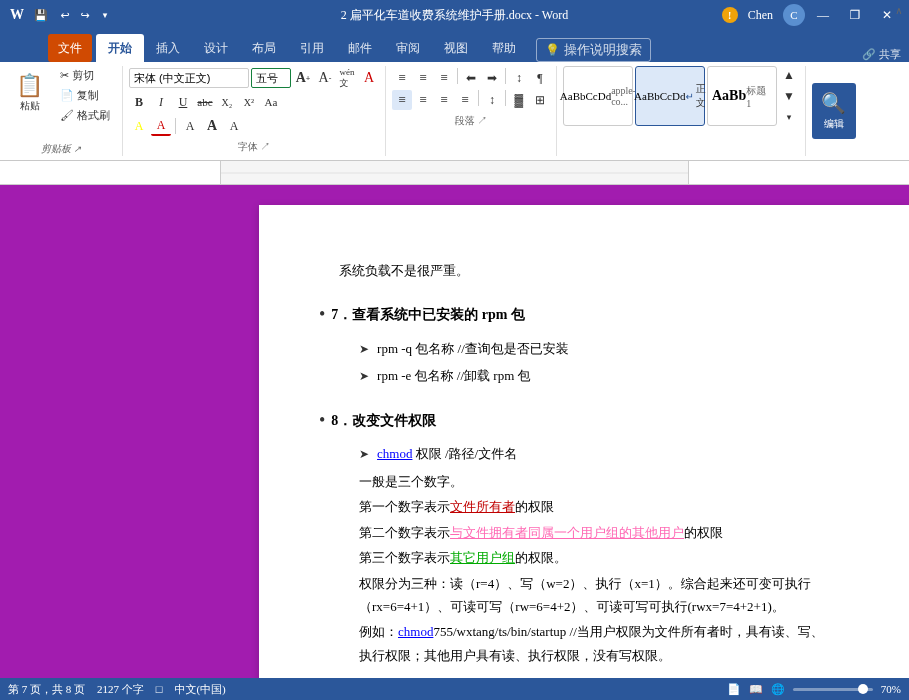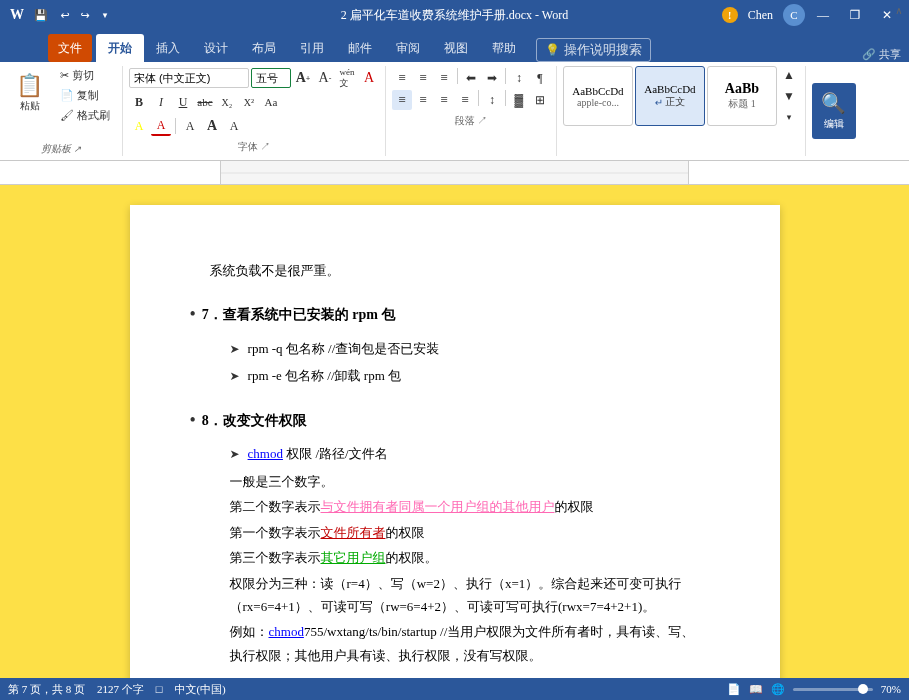--- a/index.html
+++ b/index.html
@@ -118,21 +118,21 @@
       background: transparent;
       color: #333;
     }
 
     
     .styles-group { padding: 0 6px; border-right: 1px solid #e0e0e0; display: flex; align-items: flex-start; gap: 2px; }
     .style-item {
       width: 70px; height: 60px;
       border: 1px solid #ccc;
       border-radius: 3px;
-      display: flex; flex-direction: column; align-items: center; justify-content: center;
+      display: flex; flex-direction: row; align-items: center; justify-content: center;
       cursor: pointer;
       font-size: 10px;
       padding: 4px;
       background: white;
     }
     .style-item.active { background: #dce8f8; border-color: #2b579a; }
 
     
     .search-group { padding: 0 6px; display: flex; flex-direction: column; align-items: center; justify-content: center; }
     .search-btn {
@@ -159,25 +159,25 @@
       right: 0;
       justify-content: space-between;
     }
     .status-left { display: flex; gap: 12px; align-items: center; }
     .status-right { display: flex; gap: 8px; align-items: center; }
     .zoom-slider { width: 80px; height: 3px; background: rgba(255,255,255,0.4); border-radius: 2px; position: relative; }
     .zoom-thumb { width: 10px; height: 10px; background: white; border-radius: 50%; position: absolute; top: -3.5px; right: 5px; cursor: pointer; }
 
     
     .doc-area {
-      background: #fde047;
+      background: #a21caf;
       overflow-y: auto;
       height: calc(700px - 30px - 32px - 88px - 24px - 22px);
       display: flex;
-      justify-content: center;
+      justify-content: flex-end;
       padding: 20px 0;
     }
 
     
     .ruler {
       background: white;
       height: 24px;
       border-bottom: 1px solid #ccc;
       display: flex;
       align-items: center;
@@ -447,25 +447,25 @@
       <span class="bullet-arrow">➤</span>
       <span>
         <span class="link-text">chmod</span>
         <span> 权限 /路径/文件名</span>
       </span>
     </div>
 
     <div class="indent-text">一般是三个数字。</div>
 
     <div class="indent-text">
+      第一个数字表示<span class="red-text">文件所有者</span>的权限
+    </div>
+
+    <div class="indent-text">
       第二个数字表示<span class="pink-text">与文件拥有者同属一个用户组的其他用户</span>的权限
-    </div>
-
-    <div class="indent-text">
-      第一个数字表示<span class="red-text">文件所有者</span>的权限
     </div>
 
     <div class="indent-text">
       第三个数字表示<span class="green-ul">其它用户组</span>的权限。
     </div>
 
     <div class="indent-text">
       权限分为三种：读（r=4）、写（w=2）、执行（x=1）。综合起来还可变可执行（rx=6=4+1）、可读可写（rw=6=4+2）、可读可写可执行(rwx=7=4+2+1)。
     </div>
 

